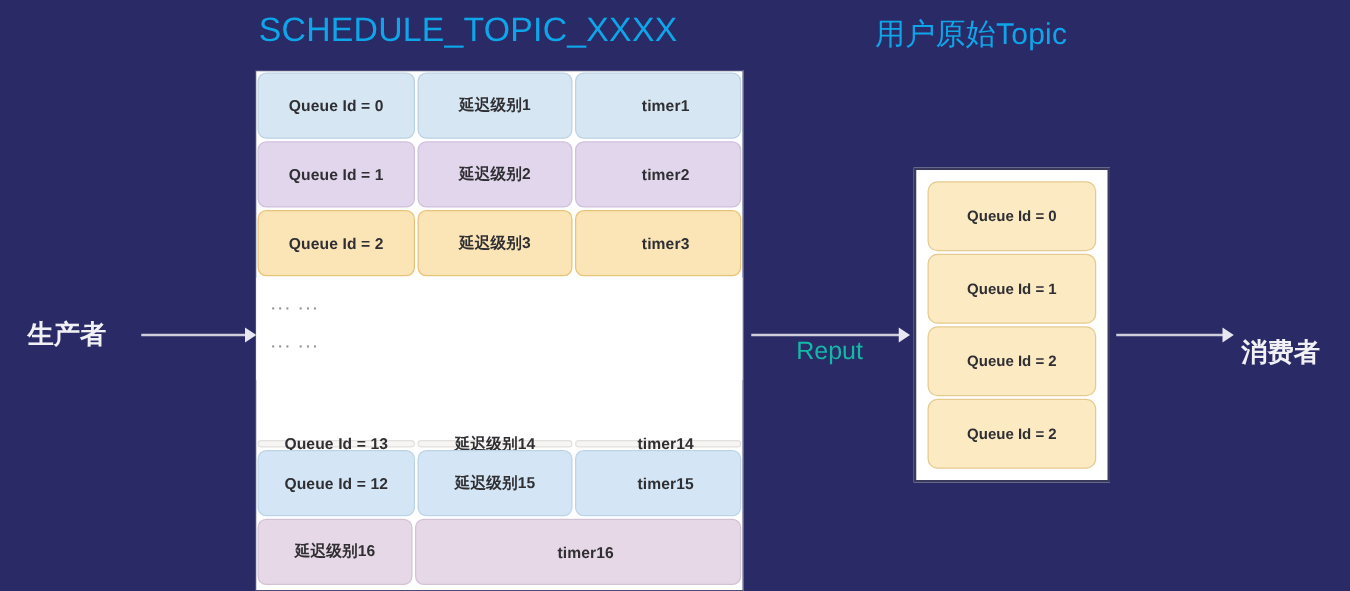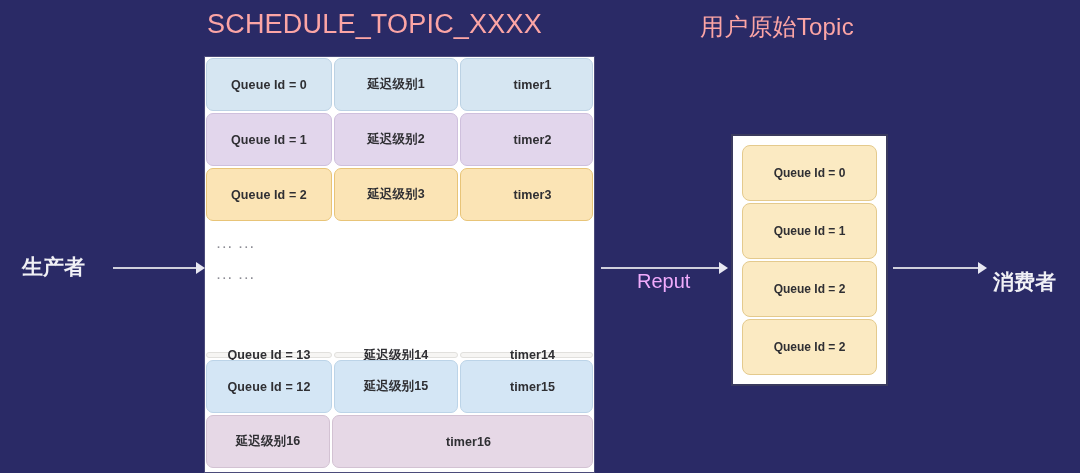--- a/index.html
+++ b/index.html
@@ -6,21 +6,21 @@
   html,body{ background:#2a2a66; }
   body{
     width:1080px; height:473px; position:relative; overflow:hidden;
     font-family:"Liberation Sans","DejaVu Sans",sans-serif;
     color:#ffffff;
   }
 
   
   .title{
     position:absolute; white-space:nowrap;
-    color:#fca5a5; letter-spacing:.2px;
+    color:#0ea5e9; letter-spacing:.2px;
   }
   #schedule-title{ left:207px; top:9px; font-size:27px; }
   #origin-title  { left:700px; top:11px; font-size:24px; }
 
   
   #schedule-table{
     position:absolute; left:204px; top:56px; width:391px; height:417px;
     background:#ffffff;
     border:1px solid #4b4b7a;
     display:flex; flex-direction:column;
@@ -83,21 +83,21 @@
     border-top:6px solid transparent;
     border-bottom:6px solid transparent;
     border-left:9px solid #e8e8f2;
   }
   #arrow-producer{ left:113px; top:262px; width:92px; }
   #arrow-reput   { left:601px; top:262px; width:127px; }
   #arrow-consumer{ left:893px; top:262px; width:94px; }
 
   #reput-label{
     position:absolute; left:637px; top:270px;
-    font-size:20px; color:#f0abfc;
+    font-size:20px; color:#14b8a6;
   }
 </style>
 </head>
 <body>
 
 <div class="title" id="schedule-title">SCHEDULE_TOPIC_XXXX</div>
 
 <div class="title" id="origin-title">用户原始Topic</div>
 
 <div id="schedule-table">

